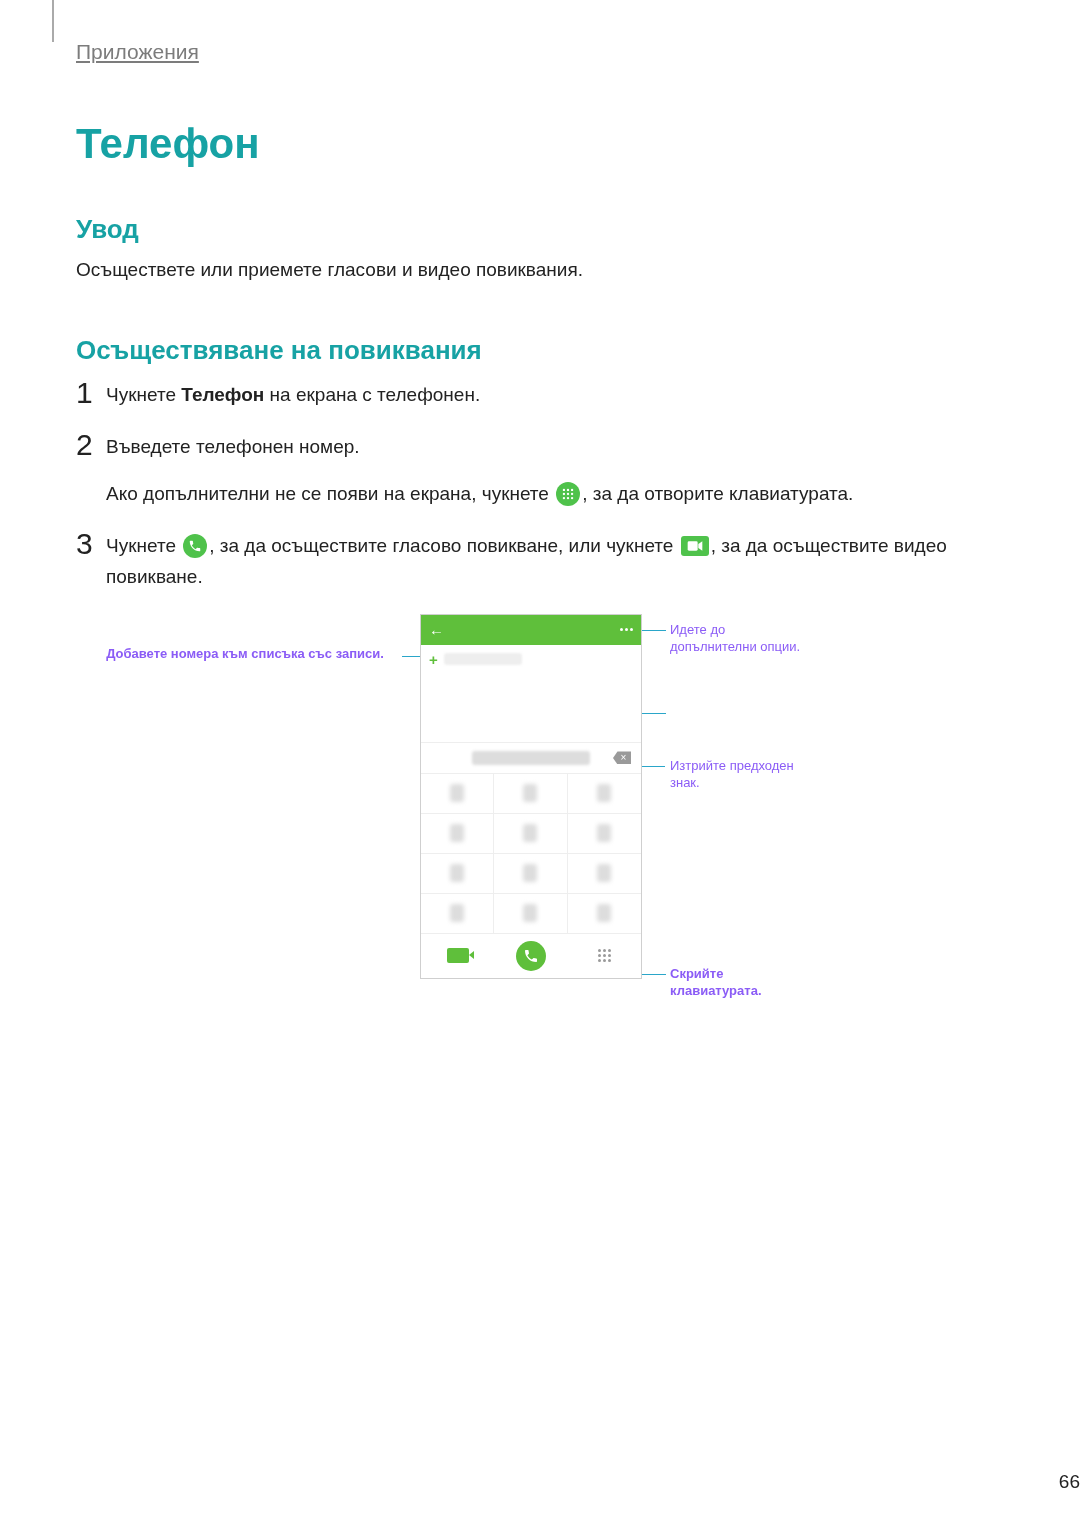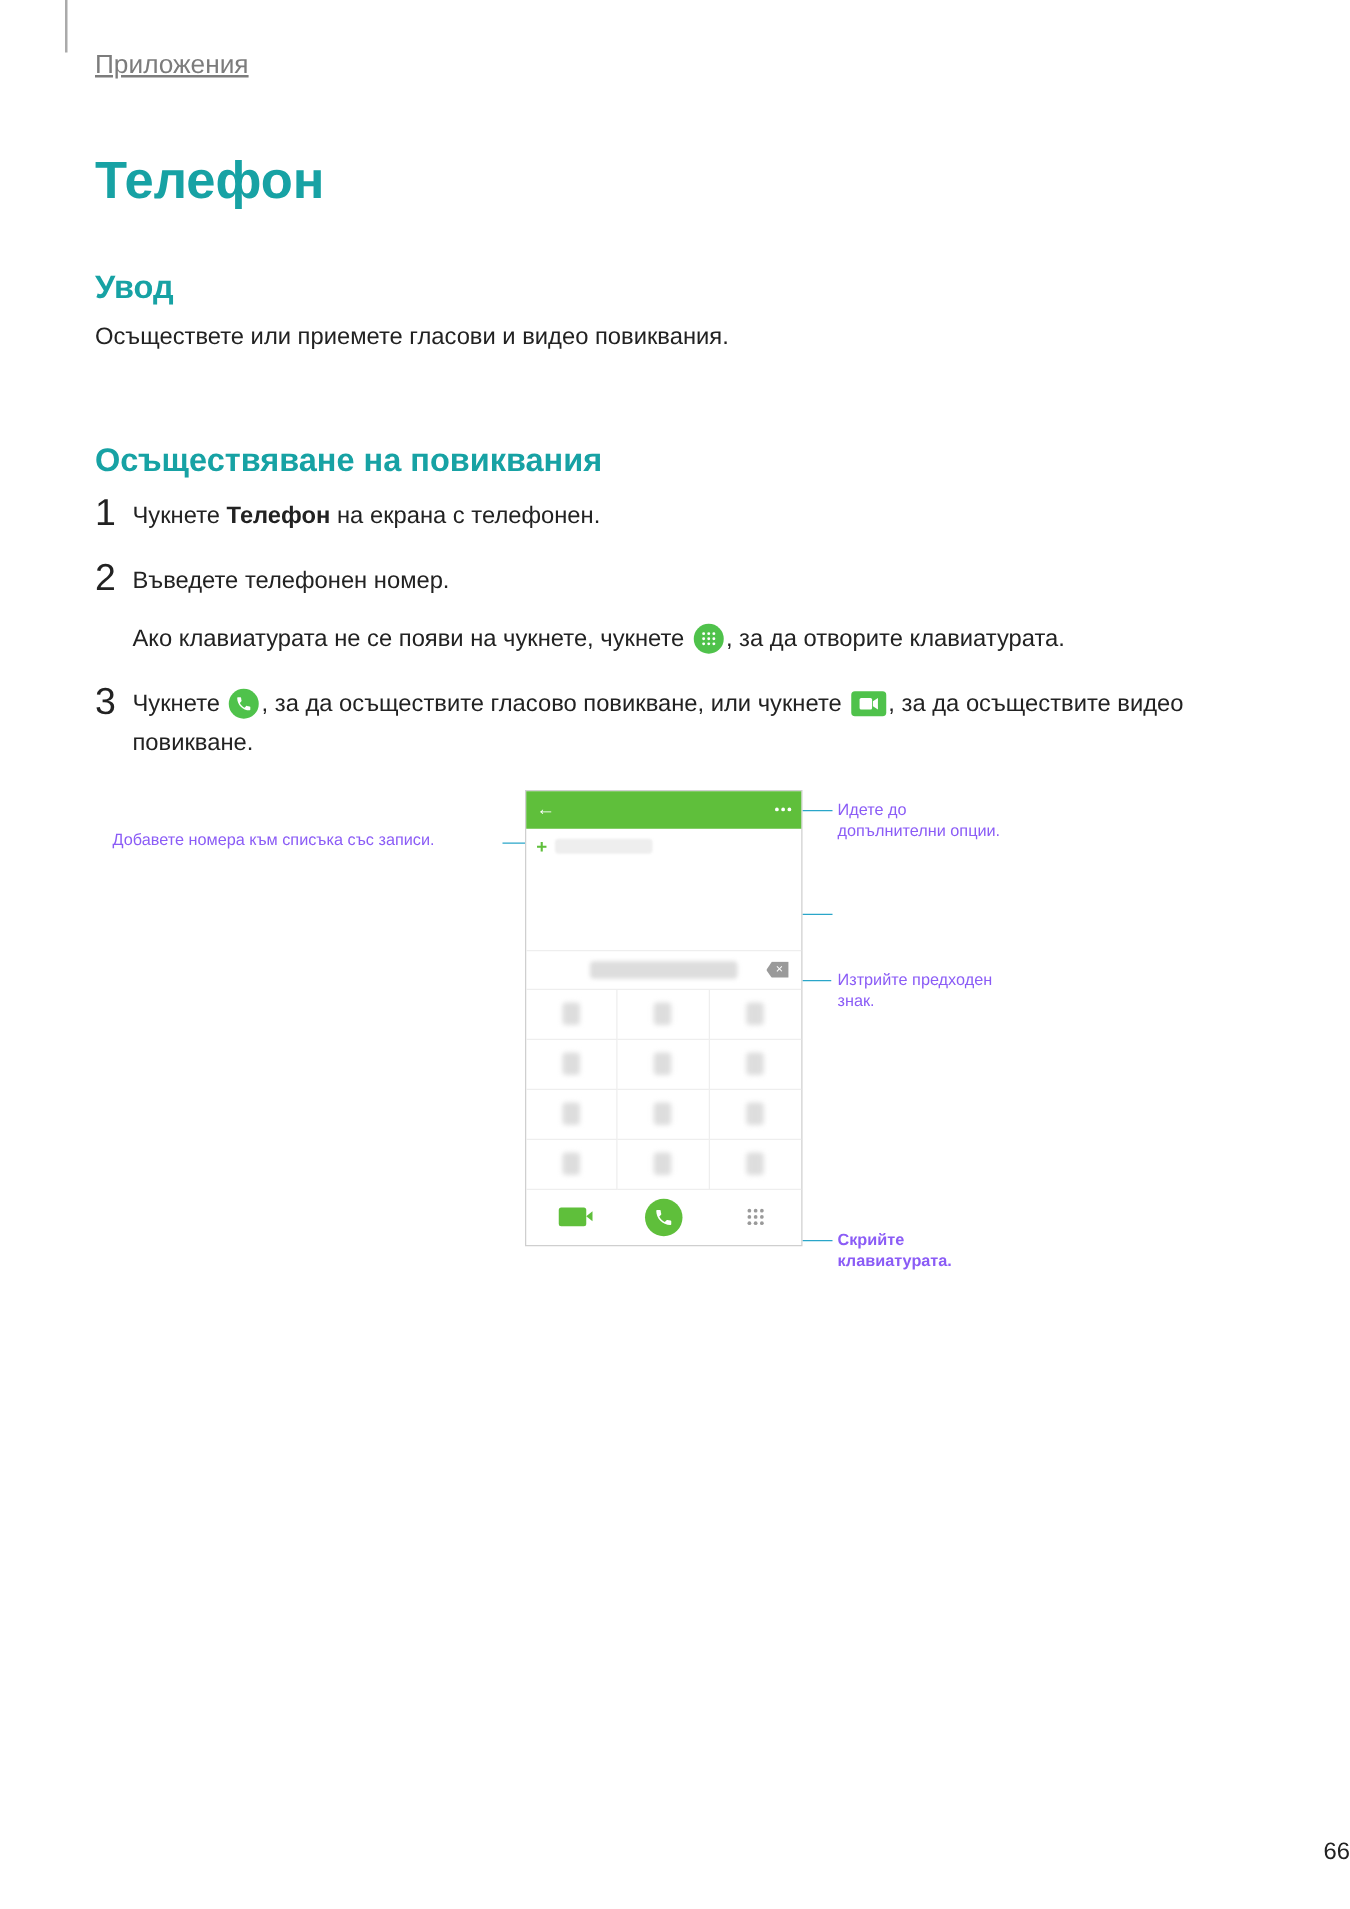--- a/index.html
+++ b/index.html
@@ -36,21 +36,21 @@
   }
   .h2 {
     font-size: 26px;
     font-weight: bold;
     color: #17a2a4;
     margin-bottom: 14px;
   }
   .intro-text {
     font-size: 19px;
     color: #222;
-    margin-bottom: 72px;
+    margin-bottom: 54px;
   }
   .step {
     display: flex;
     align-items: flex-start;
     margin-bottom: 22px;
   }
   .step-num {
     font-size: 30px;
     font-weight: 400;
     width: 30px;
@@ -242,21 +242,21 @@
     <div class="step-body">
       <span>Чукнете </span><span class="bold">Телефон</span><span> на екрана с телефонен.</span>
     </div>
   </div>
 
   <div class="step">
     <div class="step-num">2</div>
     <div class="step-body">
       <div>Въведете телефонен номер.</div>
       <div style="margin-top:16px">
-        <span>Ако клавиатурата не се появи на чукнете, чукнете </span><span class="inline-icon green">
+        <span>Ако допълнителни не се появи на екрана, чукнете </span><span class="inline-icon green">
             <svg viewBox="0 0 24 24">
               <circle cx="5" cy="5" r="2"></circle>
               <circle cx="12" cy="5" r="2"></circle>
               <circle cx="19" cy="5" r="2"></circle>
               <circle cx="5" cy="12" r="2"></circle>
               <circle cx="12" cy="12" r="2"></circle>
               <circle cx="19" cy="12" r="2"></circle>
               <circle cx="5" cy="19" r="2"></circle>
               <circle cx="12" cy="19" r="2"></circle>
               <circle cx="19" cy="19" r="2"></circle>
@@ -277,21 +277,21 @@
           <svg viewBox="0 0 24 16">
             <rect x="1" y="1" width="15" height="14" rx="2"></rect>
             <polygon points="17,5 23,1 23,15 17,11"></polygon>
           </svg>
         </span><span>, за да осъществите видео повикване.</span>
     </div>
   </div>
 
   <div class="shot-wrap">
 
-    <div class="anno" style="left:-180px; top:32px; width:310px; text-align:left;">Добавете номера към списъка със записи.</div>
+    <div class="anno" style="left:-180px; top:32px; width:310px; text-align:center;font-weight:bold;">Добавете номера към списъка със записи.</div>
     <div class="line" style="left:132px; top:42px; width:26px; height:1px;"></div>
 
     <div class="anno" style="left:400px; top:8px;">Идете до допълнителни опции.</div>
     <div class="line" style="left:368px; top:16px; width:28px; height:1px;"></div>
 
     <div class="line" style="left:262px; top:56px; width:1px; height:44px;"></div>
     <div class="line" style="left:262px; top:99px; width:134px; height:1px;"></div>
 
     <div class="anno" style="left:400px; top:144px;">Изтрийте предходен знак.</div>
     <div class="line" style="left:365px; top:152px; width:30px; height:1px;"></div>

